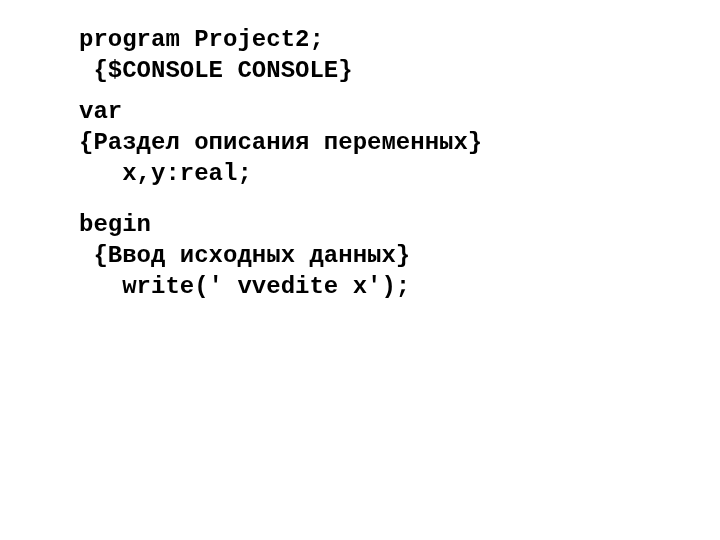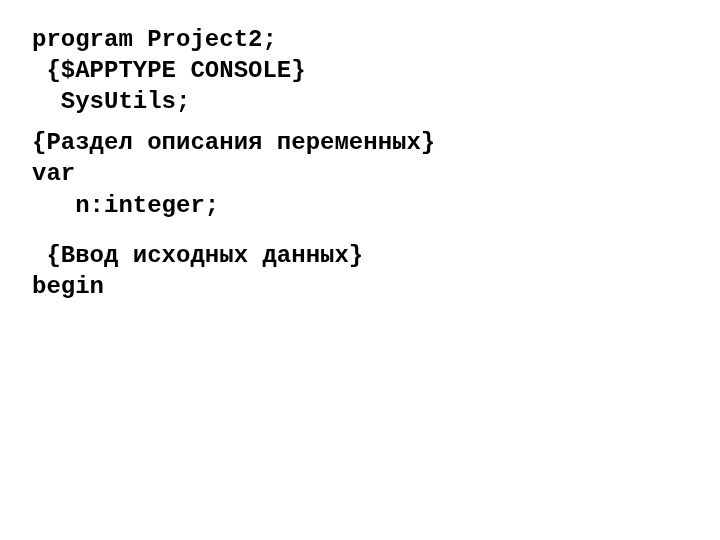--- a/index.html
+++ b/index.html
@@ -13,33 +13,34 @@
       font-size: 24px;
       line-height: 1.3;
       color: #000000;
       overflow: hidden;
     }
     .code-container {
       padding: 24px 0 0 32px;
     }
     .line {
       white-space: pre;
+      margin-left: 47px;
     }
     .blank-line {
       height: 0.4em;
     }
   </style>
 </head>
 <body>
 
 <div class="code-container">
   <div class="line">program Project2;</div>
-  <div class="line"> {$APPTYPE CONSOLE}</div>
-  <div class="line">  SysUtils;</div>
+  <div class="line"> {$CONSOLE CONSOLE}</div>
   <div class="blank-line"></div>
+  <div class="line">var</div>
   <div class="line">{Раздел описания переменных}</div>
-  <div class="line">var</div>
-  <div class="line">   n:integer;</div>
+  <div class="line">   x,y:real;</div>
   <div class="blank-line"></div>
   <div class="blank-line"></div>
+  <div class="line">begin</div>
   <div class="line"> {Ввод исходных данных}</div>
-  <div class="line">begin</div>
+  <div class="line">   write(' vvedite x');</div>
 </div>
 
 </body></html>

